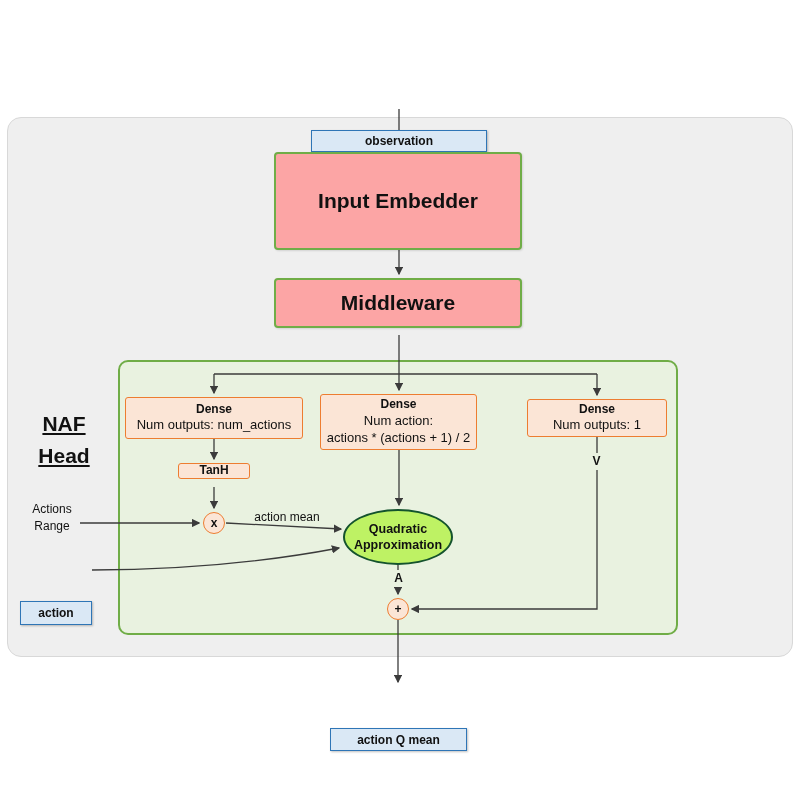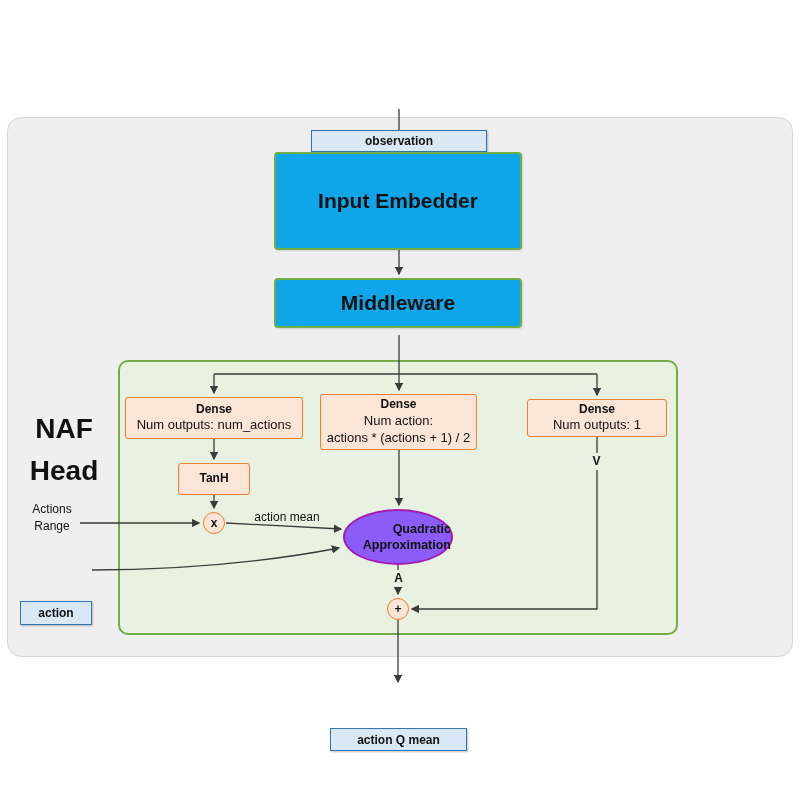--- a/index.html
+++ b/index.html
@@ -34,21 +34,21 @@
   .blue-node {
     background: #dae8f5;
     border: 1.6px solid #2e75b6;
     border-radius: 0;
     font-size: 12px;
     font-weight: 600;
     box-shadow: 1px 1px 2px rgba(0,0,0,0.25);
     margin-top: 43px;
   }
   .green-node {
-    background: #0ea5e9;
+    background: #fca5a5;
     border: 2px solid #70ad47;
     border-radius: 4px;
     font-size: 21px;
     font-weight: bold;
     box-shadow: 1px 1px 2px rgba(0,0,0,0.12);
   }
   .orange-node {
     background: #fbe5d6;
     border: 1.6px solid #ed7d31;
     border-radius: 3px;
@@ -58,36 +58,35 @@
   .orange-node .node-title { font-size: 12px; font-weight: bold; }
   .orange-node .node-sub { font-size: 13px; }
   .circle-node {
     background: #fbe5d6;
     border: 1.6px solid #ed7d31;
     border-radius: 50%;
     font-size: 12px;
     font-weight: bold;
   }
   .ellipse-node {
-    background: #8b5cf6;
-    border: 2px solid #a21caf;
+    background: #bef264;
+    border: 2px solid #14532d;
     border-radius: 50%;
     flex-direction: column;
     font-size: 12.5px;
     font-weight: bold;
     line-height: 1.3;
-    align-items: flex-end;
   }
   .lbl {
     position: absolute;
     text-align: center;
     font-size: 12px;
     line-height: 1.4;
   }
-  .lbl-naf-head { font-size: 28px; font-weight: bold; line-height: 1.5; }
+  .lbl-naf-head { font-size: 21px; font-weight: bold; line-height: 1.5; text-decoration: underline; }
   .lbl-on-line { background: #e9f2e0; font-weight: 600; }
   svg.wires { position: absolute; left: 0; top: 0; z-index: 2; }
   .layer-nodes { z-index: 3; }
   .layer-bg { z-index: 1; }
 </style>
 </head>
 <body>
 
 <div class="canvas">
 
@@ -145,21 +144,21 @@
     <div class="node-title">Dense</div>
     <div class="node-sub">Num action:</div>
     <div class="node-sub">actions * (actions + 1) / 2</div>
   </div>
 
   <div class="box orange-node layer-nodes" style="left:527px; top:399px; width:140px; height:38px;">
     <div class="node-title">Dense</div>
     <div class="node-sub">Num outputs: 1</div>
   </div>
 
-  <div class="box orange-node layer-nodes" style="left:178px; top:463px; width:72px; height:32px;">
+  <div class="box orange-node layer-nodes" style="left:178px; top:463px; width:72px; height:16px;">
     <div class="node-title">TanH</div>
   </div>
 
   <div class="lbl layer-nodes" style="left:16px; top:501px; width:72px;">
     <div>Actions</div>
     <div>Range</div>
   </div>
 
   <div class="box circle-node layer-nodes" style="left:203px; top:512px; width:22px; height:22px;">
     <span>x</span>

